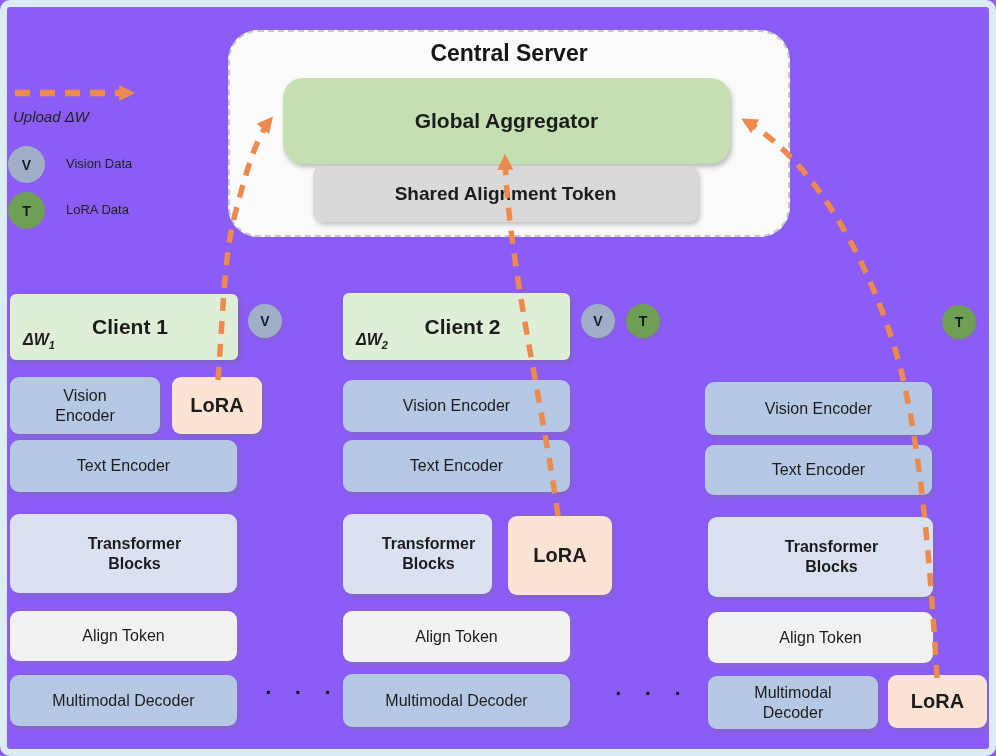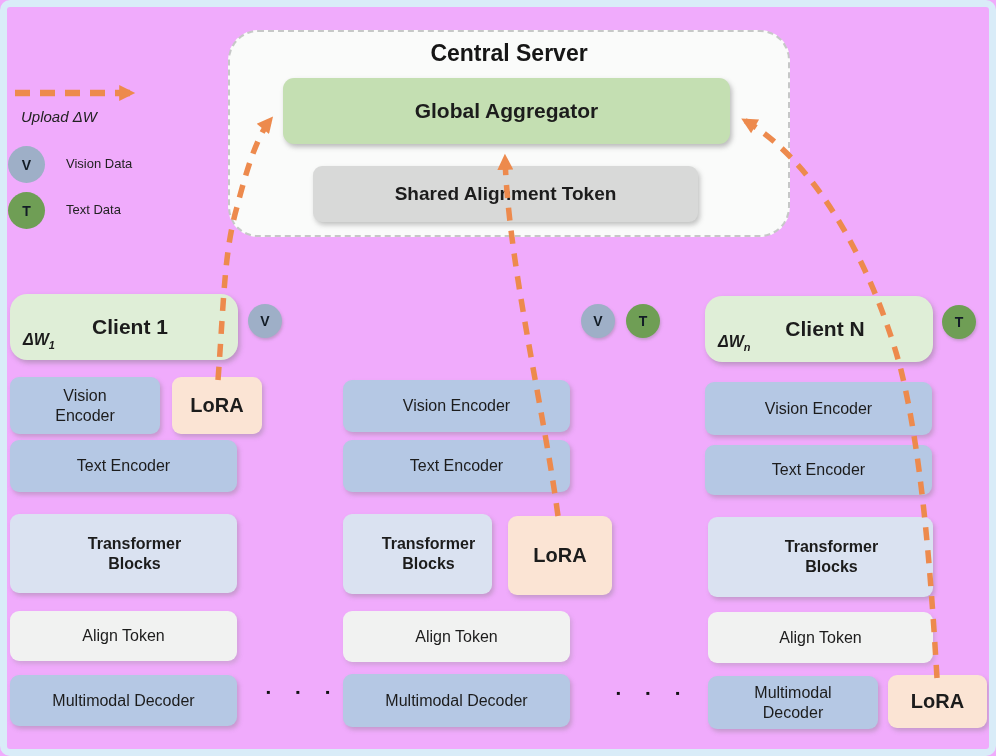--- a/index.html
+++ b/index.html
@@ -1,61 +1,61 @@
 <!DOCTYPE html>
 <html><head>
 <meta charset="utf-8">
 <style>
   html,body { margin:0; padding:0; background:#ffffff; }
   * { box-sizing:border-box; }
   body { font-family:"Liberation Sans", sans-serif; color:#1c1c1c; }
 
-  .canvas { position:relative; width:996px; height:756px; background:#f0abfc; overflow:hidden; }
+  .canvas { position:relative; width:996px; height:756px; background:#8b5cf6; overflow:hidden; }
 
   .frame { position:absolute; inset:0; border:7px solid #d9ecf8; border-radius:10px;
            pointer-events:none; z-index:90; }
 
   
   .server-box { position:absolute; left:228px; top:30px; width:562px; height:207px;
                 border:2px dashed #c6c8c7; border-radius:30px; background:#fafbfa; }
   .server-title { position:absolute; left:0; right:0; top:8px; text-align:center;
                   font-size:23px; font-weight:700; color:#161616; }
-  .aggregator { position:absolute; left:283px; top:78px; width:447px; height:66px;
-                background:#c4dfb2; border-radius:11px; display:flex; align-items:center;
+  .aggregator { position:absolute; left:283px; top:78px; width:447px; height:86px;
+                background:#c4dfb2; border-radius:20px; display:flex; align-items:center;
                 justify-content:center; font-size:21px; font-weight:700;
                 box-shadow:2px 3px 5px rgba(110,110,110,0.45); }
   .alignment { position:absolute; left:313px; top:166px; width:385px; height:56px;
                background:#d8d9d8; border-radius:9px; display:flex; align-items:center;
                justify-content:center; font-size:19px; font-weight:700;
                box-shadow:2px 3px 5px rgba(110,110,110,0.4); }
 
   
   .legend-arrow { position:absolute; left:12px; top:82px; z-index:5; }
   .legend-upload { position:absolute; left:13px; top:108px; font-size:15px;
-                   font-style:italic; color:#222;margin-left:8px; }
+                   font-style:italic; color:#222; }
   .legend-circle { position:absolute; width:37px; height:37px; border-radius:50%;
                    display:flex; align-items:center; justify-content:center;
                    font-size:14px; font-weight:600; color:#121c26; }
   .circle-v { left:8px; top:146px; background:#9eafc7; }
   .circle-t { left:8px; top:192px; background:#6f9e55; }
   .legend-label { position:absolute; left:66px; font-size:13px; color:#222; }
   .label-v { top:156px; }
   .label-t { top:202px; }
 
   
   .box { position:absolute; display:flex; align-items:center; justify-content:center;
          text-align:center; border-radius:9px; font-size:16px; line-height:1.25;
          color:#1c1c1c; box-shadow:2px 3px 4px rgba(120,120,120,0.35); padding:2px 6px; }
   .blue  { background:#b5c8e4; }
   .lightblue { background:#dae2f1; font-weight:700;padding-left:28px; }
   .grayb { background:#f1f2f1; box-shadow:2px 3px 4px rgba(140,140,140,0.3); }
   .lora  { background:#fbe4d4; font-weight:700; font-size:20px; }
   .narrow-label { display:inline-block; max-width:96px; }
 
-  .client-header { position:absolute; background:#dfeed7; border-radius:17px;
+  .client-header { position:absolute; background:#dfeed7; border-radius:6px;
                    box-shadow:2px 3px 5px rgba(110,110,110,0.4); }
   .client-name { position:absolute; inset:0; display:flex; align-items:center;
                  justify-content:center; font-size:21px; font-weight:700; padding-left:12px; }
   .client-delta { position:absolute; left:13px; bottom:9px; font-size:16px;
                   font-weight:700; font-style:italic;margin-top:40px; }
   .client-delta sub { font-size:11px; font-style:italic; }
 
   .badge { position:absolute; width:34px; height:34px; border-radius:50%;
            display:flex; align-items:center; justify-content:center; font-size:14px;
            font-weight:600; color:#121c26; box-shadow:1px 2px 3px rgba(120,120,120,0.35); }
@@ -84,59 +84,59 @@
       <marker id="ahL" markerUnits="userSpaceOnUse" markerWidth="18" markerHeight="16" viewBox="0 0 10 10" refX="8" refY="5" orient="auto">
         <path d="M0 0 L10 5 L0 10 Z" fill="#ED8A4D"></path>
       </marker>
     </defs>
     <path d="M 3 11 L 120 11" stroke="#ED8A4D" stroke-width="6.5" stroke-dasharray="15 10" fill="none" marker-end="url(#ahL)"></path>
   </svg>
   <div class="legend-upload">Upload ΔW</div>
   <div class="legend-circle circle-v">V</div>
   <div class="legend-label label-v">Vision Data</div>
   <div class="legend-circle circle-t">T</div>
-  <div class="legend-label label-t">Text Data</div>
+  <div class="legend-label label-t">LoRA Data</div>
 
   <div class="client-header" style="left:10px; top:294px; width:228px; height:66px;">
     <div class="client-name">Client 1</div>
     <div class="client-delta"><span>ΔW</span><sub>1</sub></div>
   </div>
   <div class="badge badge-v" style="left:248px; top:304px;">V</div>
 
   <div class="box blue" style="left:10px; top:377px; width:150px; height:57px;">
       <span class="narrow-label">Vision Encoder</span>
     </div>
   <div class="box lora" style="left:172px; top:377px; width:90px; height:57px;">LoRA</div>
   <div class="box blue" style="left:10px; top:440px; width:227px; height:52px;">Text Encoder</div>
   <div class="box lightblue" style="left:10px; top:514px; width:227px; height:79px;">
       <span class="narrow-label">Transformer Blocks</span>
     </div>
   <div class="box grayb" style="left:10px; top:611px; width:227px; height:50px;">Align Token</div>
   <div class="box blue" style="left:10px; top:675px; width:227px; height:51px;">Multimodal Decoder</div>
 
   <div class="dots" style="left:266px; top:685px;">▪ ▪ ▪</div>
 
+  <div class="client-header" style="left:343px; top:293px; width:227px; height:67px;">
+    <div class="client-name">Client 2</div>
+    <div class="client-delta"><span>ΔW</span><sub>2</sub></div>
+  </div>
   <div class="badge badge-v" style="left:581px; top:304px;">V</div>
   <div class="badge badge-t" style="left:626px; top:304px;">T</div>
 
   <div class="box blue" style="left:343px; top:380px; width:227px; height:52px;">Vision Encoder</div>
   <div class="box blue" style="left:343px; top:440px; width:227px; height:52px;">Text Encoder</div>
   <div class="box lightblue" style="left:343px; top:514px; width:149px; height:80px;">
       <span class="narrow-label">Transformer Blocks</span>
     </div>
   <div class="box lora" style="left:508px; top:516px; width:104px; height:79px;">LoRA</div>
   <div class="box grayb" style="left:343px; top:611px; width:227px; height:51px;">Align Token</div>
   <div class="box blue" style="left:343px; top:674px; width:227px; height:53px;">Multimodal Decoder</div>
 
   <div class="dots" style="left:616px; top:686px;">▪ ▪ ▪</div>
 
-  <div class="client-header" style="left:705px; top:296px; width:228px; height:66px;">
-    <div class="client-name">Client N</div>
-    <div class="client-delta"><span>ΔW</span><sub>n</sub></div>
-  </div>
   <div class="badge badge-t" style="left:942px; top:305px;">T</div>
 
   <div class="box blue" style="left:705px; top:382px; width:227px; height:53px;">Vision Encoder</div>
   <div class="box blue" style="left:705px; top:445px; width:227px; height:50px;">Text Encoder</div>
   <div class="box lightblue" style="left:708px; top:517px; width:225px; height:80px;">
       <span class="narrow-label">Transformer Blocks</span>
     </div>
   <div class="box grayb" style="left:708px; top:612px; width:225px; height:51px;">Align Token</div>
   <div class="box blue" style="left:708px; top:676px; width:170px; height:53px;">
       <span class="narrow-label" style="max-width:120px;">Multimodal Decoder</span>

